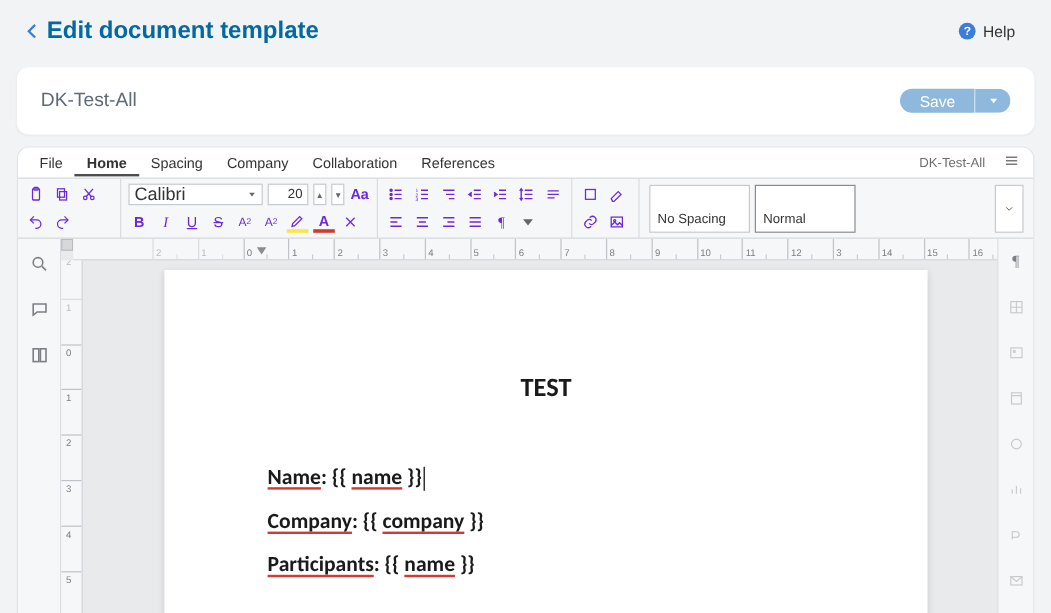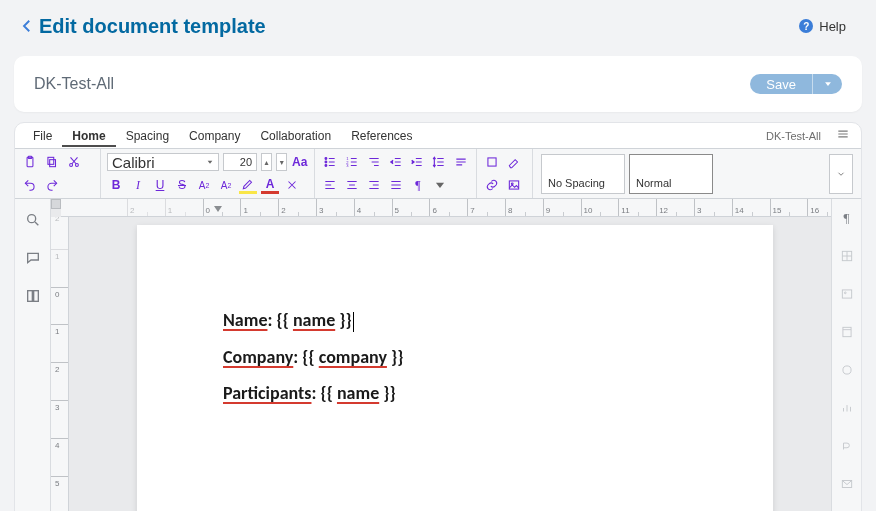--- a/index.html
+++ b/index.html
@@ -468,20 +468,21 @@
               <span>4</span>
             </div>
             <div class="vtick">
               <span>5</span>
             </div>
           </div>
       </div>
 
       <div class="page-canvas">
         <div class="page-content">
+          <div class="page-heading">TEST</div>
           <div id="doc-lines">
               <div class="page-line"><span class="lbl">Name</span>: {{ <span class="tkn">name</span> }}<span class="caret"></span></div>
               <div class="page-line"><span class="lbl">Company</span>: {{ <span class="tkn">company</span> }}</div>
               <div class="page-line"><span class="lbl">Participants</span>: {{ <span class="tkn">name</span> }}</div>
             </div>
         </div>
       </div>
     </div>
 
     <div class="right-rail">

